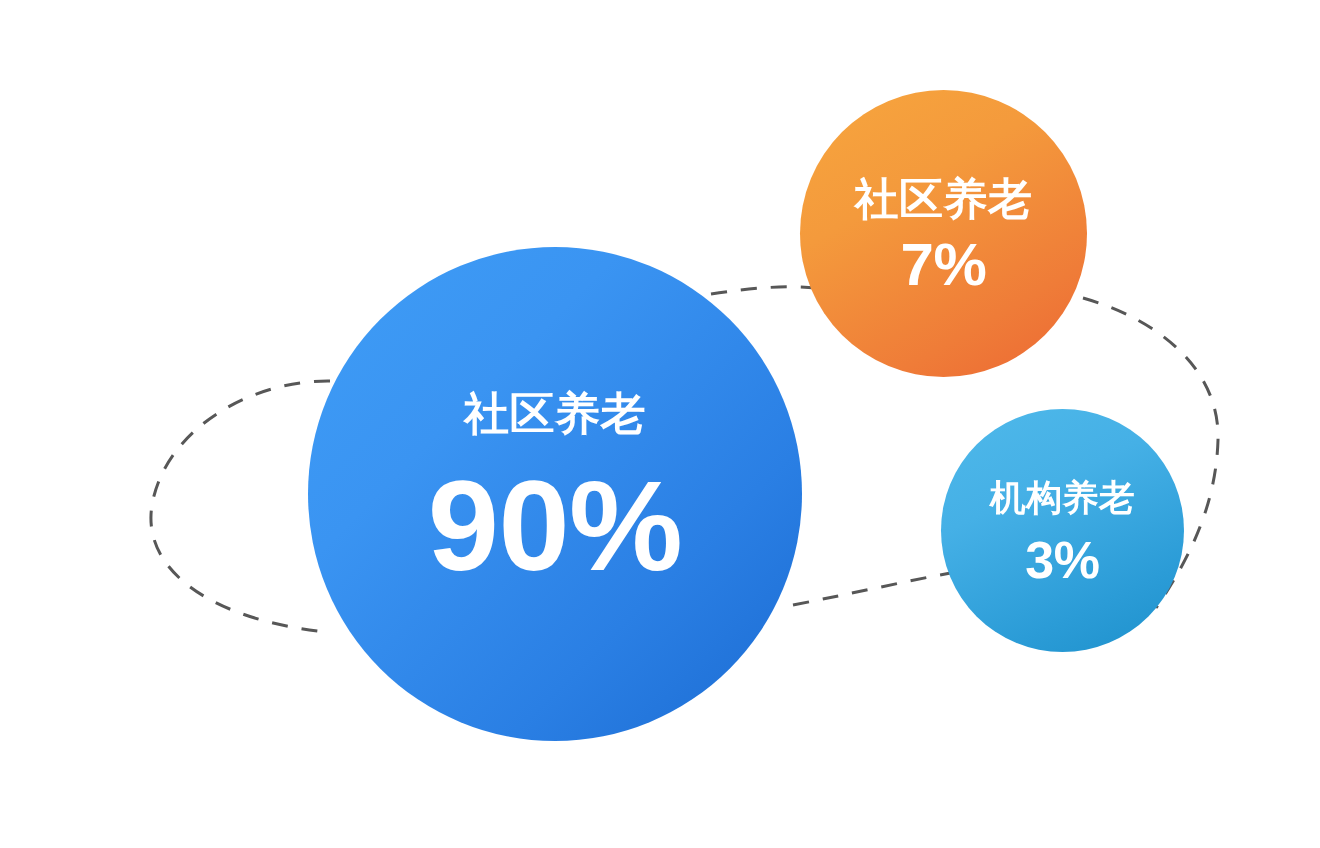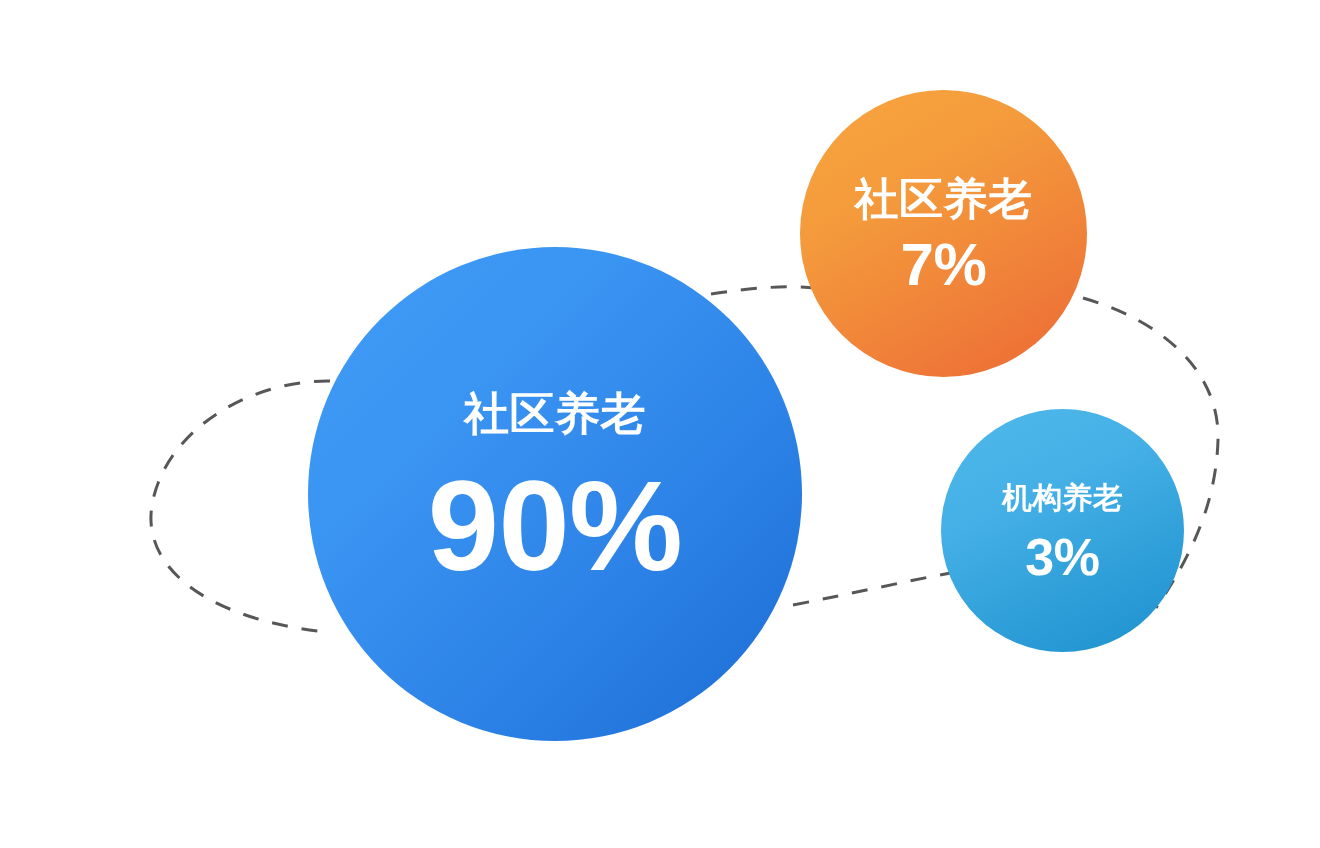--- a/index.html
+++ b/index.html
@@ -87,21 +87,21 @@
 
   
   #bubble-institution {
     left: 941px;
     top: 409px;
     width: 243px;
     height: 243px;
     background: linear-gradient(155deg, #4fb9ea 0%, #45b0e6 35%, #2b9cd7 75%, #1d90cb 100%);
   }
   #bubble-institution .bubble-label {
-    font-size: 30px;
+    font-size: 36px;
     margin-bottom: 18px;
     margin-top: 4px;
   }
   #bubble-institution .bubble-value {
     font-size: 52px;
   }
 </style>
 </head>
 <body>
 

